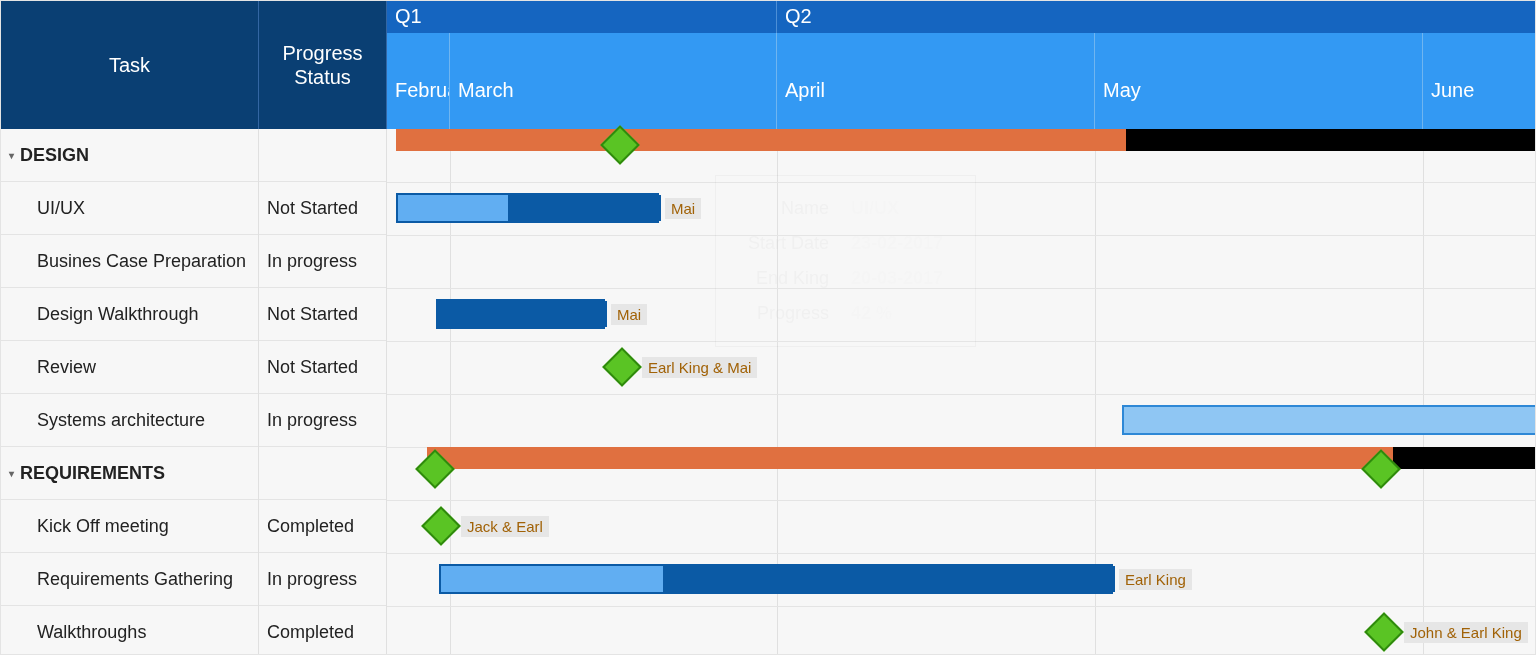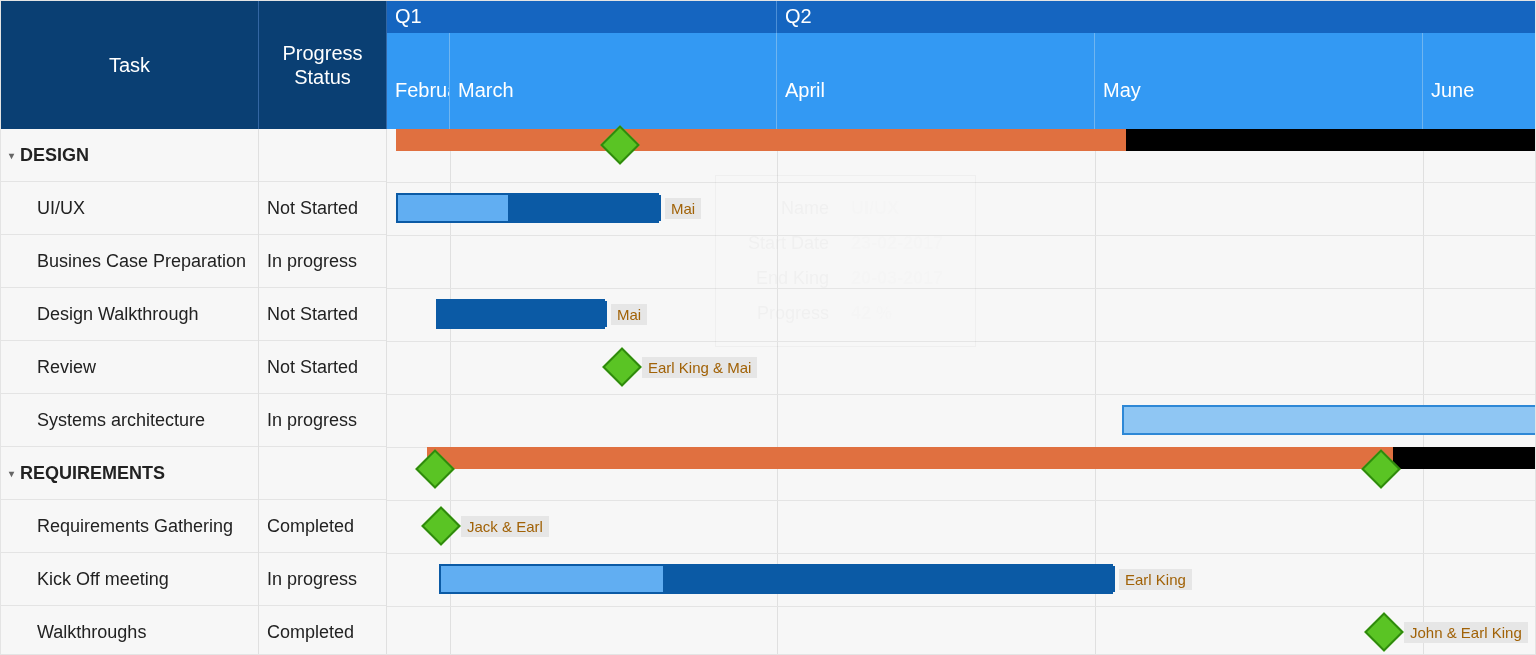--- a/index.html
+++ b/index.html
@@ -90,24 +90,24 @@
             <span>Review</span>
           </div>
           <div class="row child">
             <span>Systems architecture</span>
           </div>
           <div class="row parent">
             <span class="caret">▾</span>
             <span>REQUIREMENTS</span>
           </div>
           <div class="row child">
+            <span>Kick Off meeting</span>
+          </div>
+          <div class="row child">
             <span>Requirements Gathering</span>
-          </div>
-          <div class="row child">
-            <span>Kick Off meeting</span>
           </div>
           <div class="row child">
             <span>Walkthroughs</span>
           </div>
         </div>
       <div class="status-col" id="status-col">
           <div class="row"></div>
           <div class="row">Not Started</div>
           <div class="row">In progress</div>
           <div class="row">Not Started</div>

